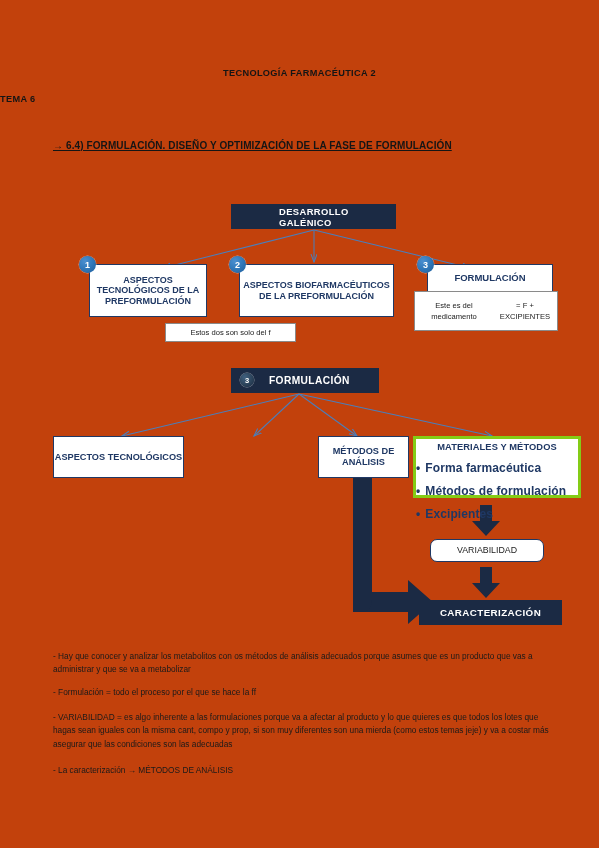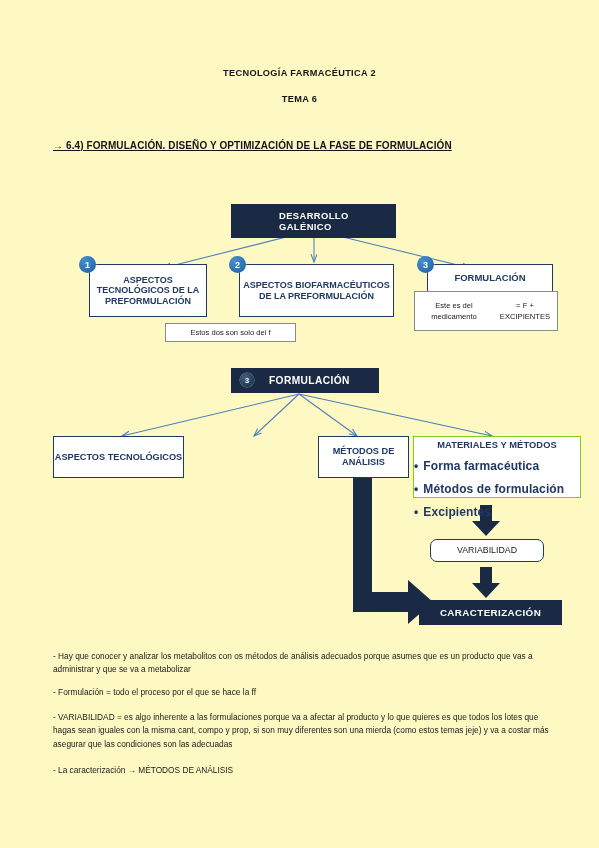--- a/index.html
+++ b/index.html
@@ -14,39 +14,38 @@
     font-family: "Liberation Sans", sans-serif;
     color: #1a1a1a;
     overflow: hidden;
   }
 
   .page {
     position: absolute;
     left: 0; top: 0;
     width: 599px;
     height: 848px;
-    background: #fef9c3;
+    background: #c2410c;
   }
 
   
   .doc-title {
     position: absolute;
     left: 0; top: 68px;
     width: 599px;
     text-align: center;
     font-size: 9.2px;
     font-weight: bold;
     letter-spacing: 0.35px;
     color: #151515;
   }
   .doc-subtitle {
     position: absolute;
     left: 0; top: 94px;
     width: 599px;
-    text-align: center;
     font-size: 9.2px;
     font-weight: bold;
     letter-spacing: 0.35px;
     color: #151515;
   }
   .section-heading {
     position: absolute;
     left: 53px; top: 140px;
     font-size: 10px;
     font-weight: bold;
@@ -121,21 +120,21 @@
     position: absolute;
     left: 0; top: 0;
     width: 599px;
     height: 848px;
     pointer-events: none;
   }
 
   
   .mat-box {
     position: absolute;
-    border: 1px solid #84cc16;
+    border: 3px solid #84cc16;
     background: #ffffff;
     box-sizing: border-box;
     color: #1f3864;
     padding-top: 3px;
   }
   .mat-title {
     text-align: center;
     font-weight: bold;
     font-size: 9.3px;
     letter-spacing: 0.1px;
@@ -209,21 +208,21 @@
                L433,602
                L408,624
                L408,612
                L353,612
                Q353,612 353,600
                Z"></path>
       <path d="M353,478 L372,478 L372,600 Q372,612 360,612 L353,612 Z"></path>
     </g>
   </svg>
 
-  <div class="navy-box" style="left:231px; top:204px; width:165px; height:34px; font-size:9.4px;padding-left:48px;">
+  <div class="navy-box" style="left:231px; top:204px; width:165px; height:25px; font-size:9.4px;padding-left:48px;">
     <span>DESARROLLO GALÉNICO</span>
   </div>
 
   <div class="badge" style="left:79px; top:256px;">1</div>
   <div class="outline-box" style="left:89px; top:264px; width:118px; height:53px; font-size:9px; padding:0 3px;">
     <span>ASPECTOS TECNOLÓGICOS DE LA PREFORMULACIÓN</span>
   </div>
 
   <div class="badge" style="left:229px; top:256px;">2</div>
   <div class="outline-box" style="left:239px; top:264px; width:155px; height:53px; font-size:9px; padding:9px 3px;">

